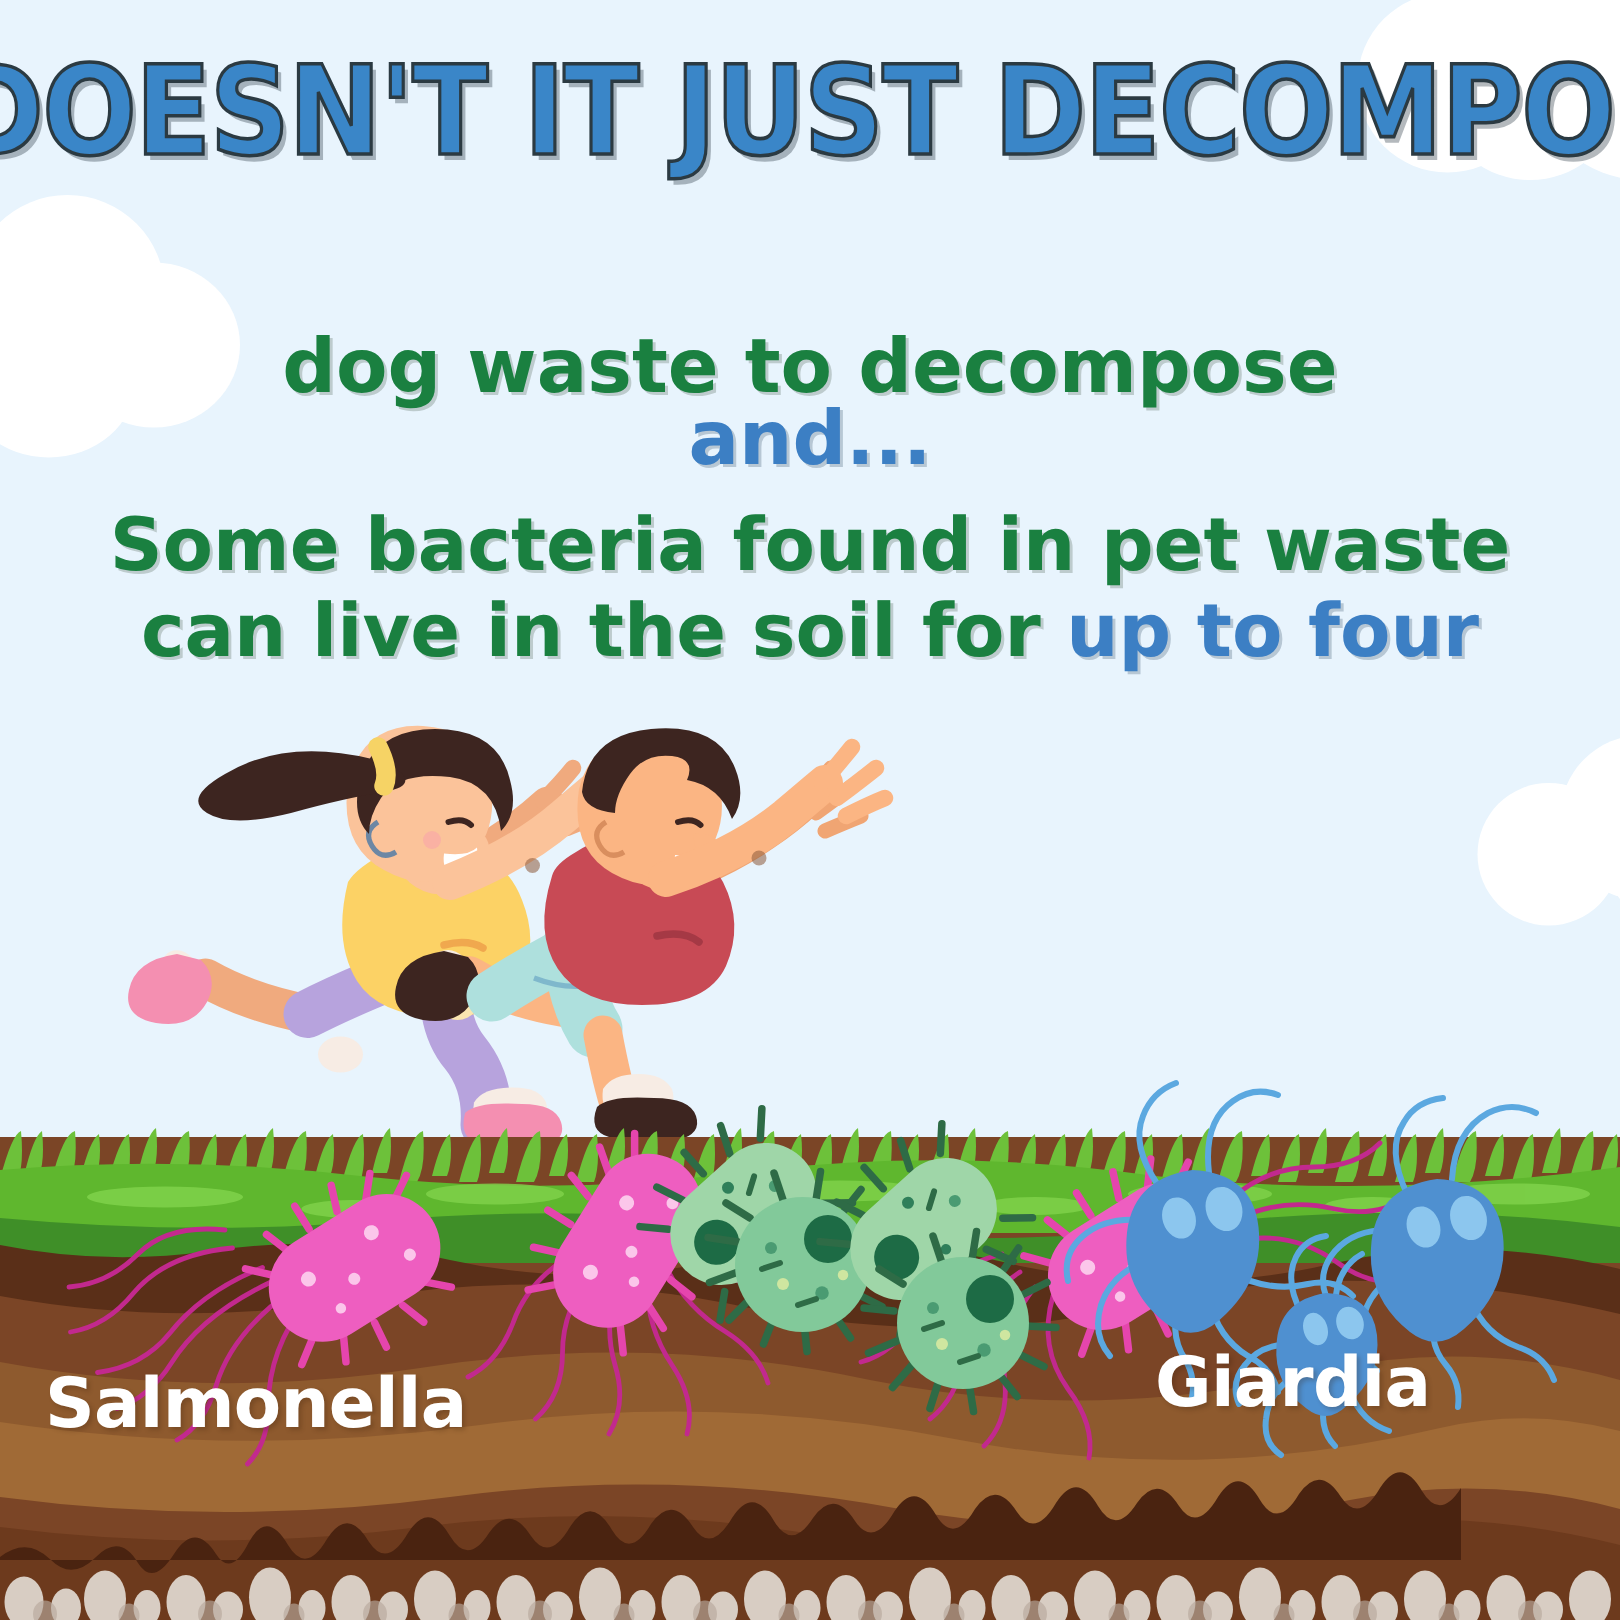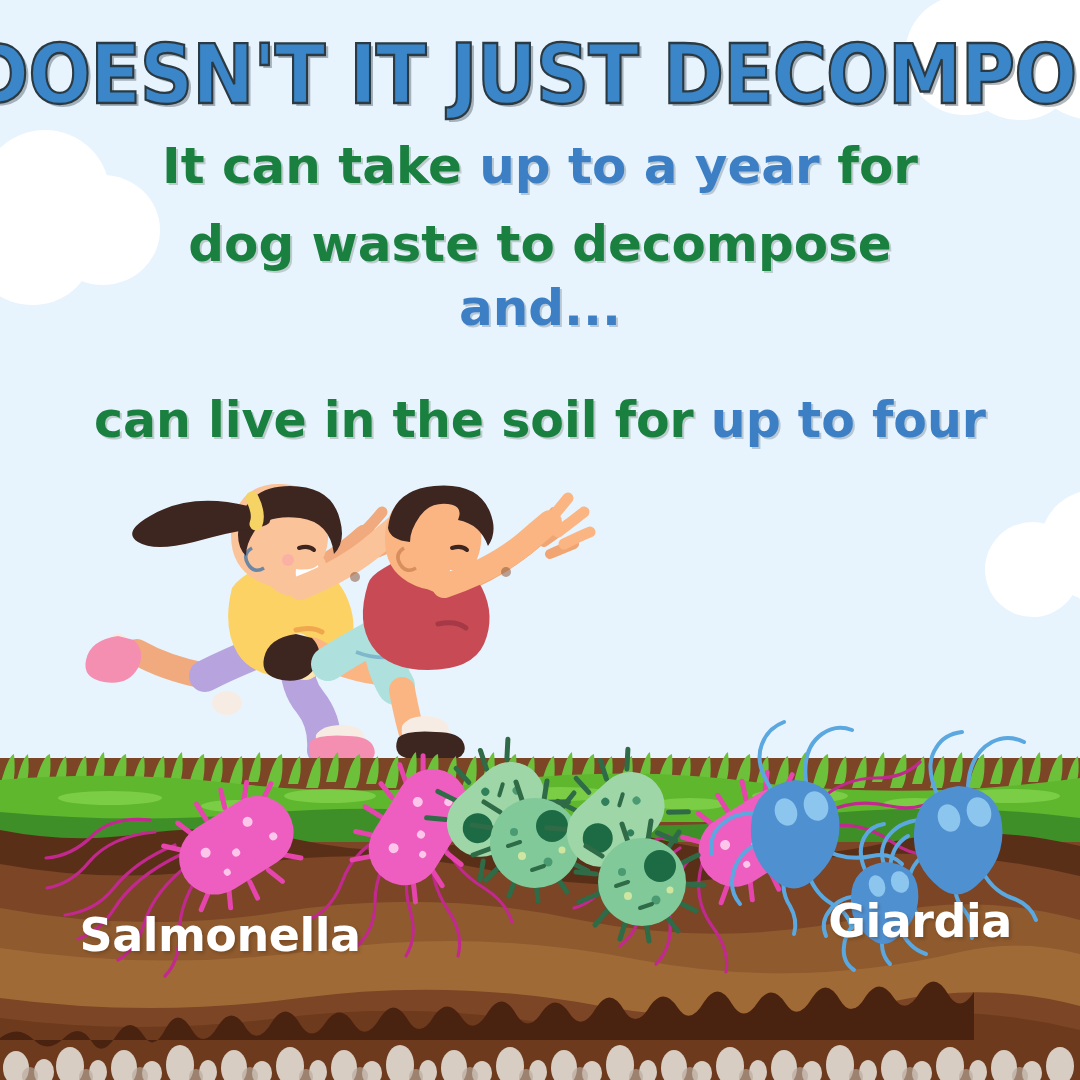--- a/index.html
+++ b/index.html
@@ -32,31 +32,31 @@
     position:absolute;left:0;width:1080px;text-align:center;
     font-family:"DejaVu Sans", sans-serif;
     font-weight:700;
     color:#1a8040;
     text-shadow:2px 2px 0 rgba(90,110,95,.30);
     white-space:nowrap;
   }
   .blue{color:#3c7fc4;text-shadow:2px 2px 0 rgba(70,95,120,.30);}
   #p1a{top:139px;font-size:50px;line-height:54px;}
   #p1b{top:196px;font-size:50px;line-height:54px;margin-top:21px;}
-  #p2 {top:265px;font-size:50px;line-height:54px;margin-top:16px;}
+  #p2 {top:265px;font-size:50px;line-height:54px;}
   #p3a{top:338px;font-size:49px;line-height:52px;}
   #p3b{top:395px;font-size:49px;line-height:52px;}
   #p3c{top:450px;font-size:49px;line-height:52px;}
 
   
   #ground{position:absolute;left:0;top:742px;width:1080px;height:338px;overflow:hidden;}
 
   
   .blabel{
-    position:absolute;text-align:center;
+    position:absolute;
     font-family:"DejaVu Sans", sans-serif;
     font-weight:700;color:#ffffff;
     font-size:46px;line-height:50px;
     letter-spacing:-.5px;
     text-shadow:2px 2px 3px rgba(60,30,10,.25);
   }
   #lbl-salmonella{left:30px;top:910px;width:380px;}
   #lbl-fecal{left:355px;top:910px;width:420px;}
   #lbl-giardia{left:770px;top:896px;width:300px;}
 
@@ -88,26 +88,26 @@
 
     <div class="cloud" style="left:985px;top:490px;width:190px;height:130px;">
       <i style="left:55px;top:0px;width:110px;height:110px;"></i>
       <i style="left:0px;top:32px;width:95px;height:95px;"></i>
       <i style="left:85px;top:30px;width:105px;height:100px;"></i>
     </div>
   </div>
 
   <div id="title">DOESN'T IT JUST DECOMPOSE?</div>
 
-  <div class="body-line" id="p1a"><span>It can take </span><span class="blue">up to a year</span><span> for</span></div>
 
   <div class="body-line" id="p1b">dog waste to decompose</div>
 
   <div class="body-line blue" id="p2">and...</div>
 
+  <div class="body-line" id="p3a">Some bacteria found in pet waste</div>
 
   <div class="body-line" id="p3b"><span>can live in the soil for </span><span class="blue">up to four</span></div>
 
 
   <svg id="kids" viewBox="0 0 1080 1080">
 
     <g>
 
       <path d="M242 600 q55 -14 95 -42 q16 -11 28 -22" stroke="#f0aa7e" stroke-width="23" fill="none" stroke-linecap="round"></path>
       <path d="M362 534 q12 -12 20 -22 M372 541 q14 -10 24 -18 M378 552 q14 -6 24 -10" stroke="#f0aa7e" stroke-width="11" fill="none" stroke-linecap="round"></path>

